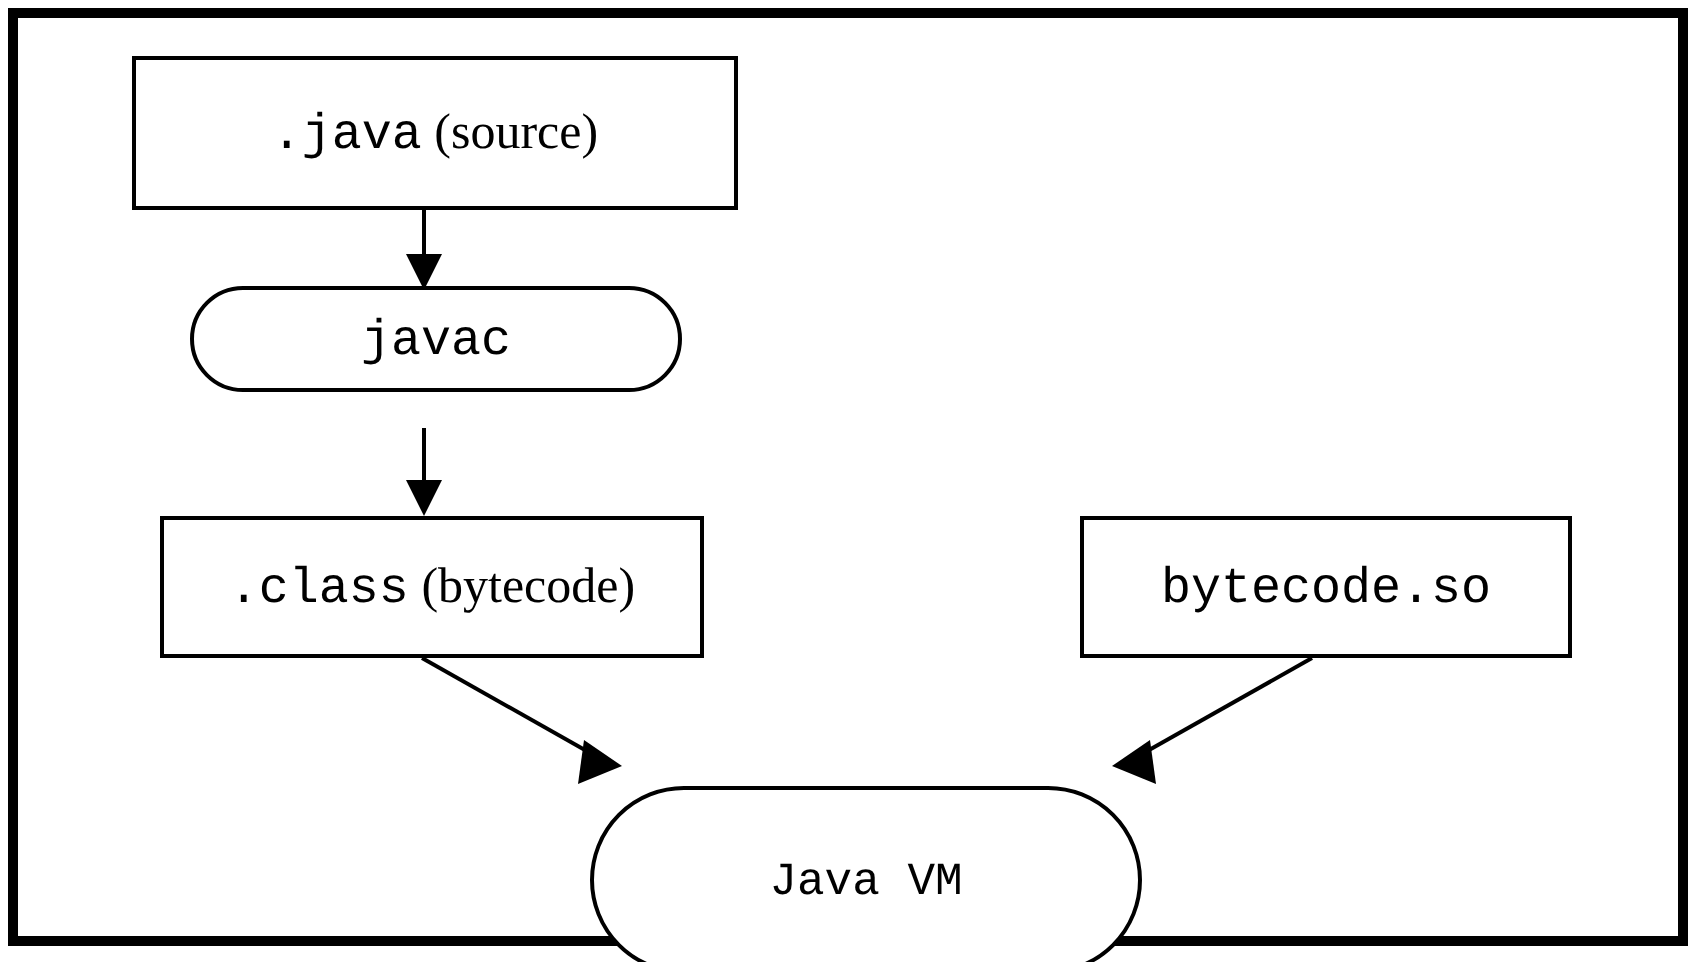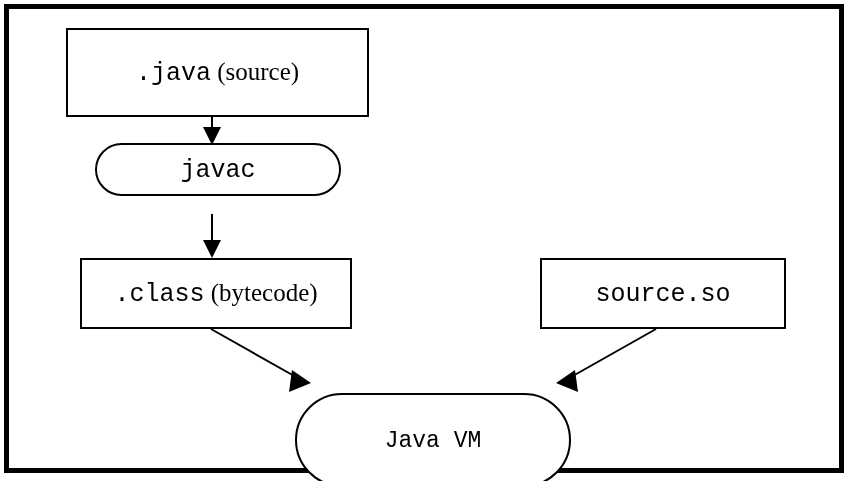--- a/index.html
+++ b/index.html
@@ -58,21 +58,21 @@
     line-height: 1;
   }
   .mono {
     font-family: "Liberation Mono", "DejaVu Sans Mono", monospace;
   }
   .serif {
     font-family: "Liberation Serif", "DejaVu Serif", serif;
   }
 
   
-  #node-java-source  { left: 66px;  top: 28px;  width: 303px; height: 89px; }
+  #node-java-source  { left: 66px;  top: 28px;  width: 303px; height: 77px; }
   #node-javac        { left: 95px;  top: 143px; width: 246px; height: 53px; }
   #node-class        { left: 80px;  top: 258px; width: 272px; height: 71px; }
   #node-libjava      { left: 540px; top: 258px; width: 246px; height: 71px; }
   #node-javavm       { left: 295px; top: 373px; width: 276px; height: 94px; margin-top: 20px; }
 
   #node-java-source .label { font-size: 25px; }
   #node-javac .label       { font-size: 25px; }
   #node-class .label       { font-size: 25px; }
   #node-libjava .label     { font-size: 25px; }
   #node-javavm .label      { font-size: 23px; }
@@ -113,20 +113,20 @@
 
   <div class="node pill" id="node-javac">
     <span class="label"><span class="mono">javac</span><span class="serif"></span></span>
   </div>
 
   <div class="node rect" id="node-class">
     <span class="label"><span class="mono">.class</span><span class="serif"> (bytecode)</span></span>
   </div>
 
   <div class="node rect" id="node-libjava">
-    <span class="label"><span class="mono">source.so</span><span class="serif"></span></span>
+    <span class="label"><span class="mono">bytecode.so</span><span class="serif"></span></span>
   </div>
 
   <div class="node pill" id="node-javavm">
     <span class="label"><span class="mono">Java VM</span><span class="serif"></span></span>
   </div>
 
 </div>
 
 </body></html>

